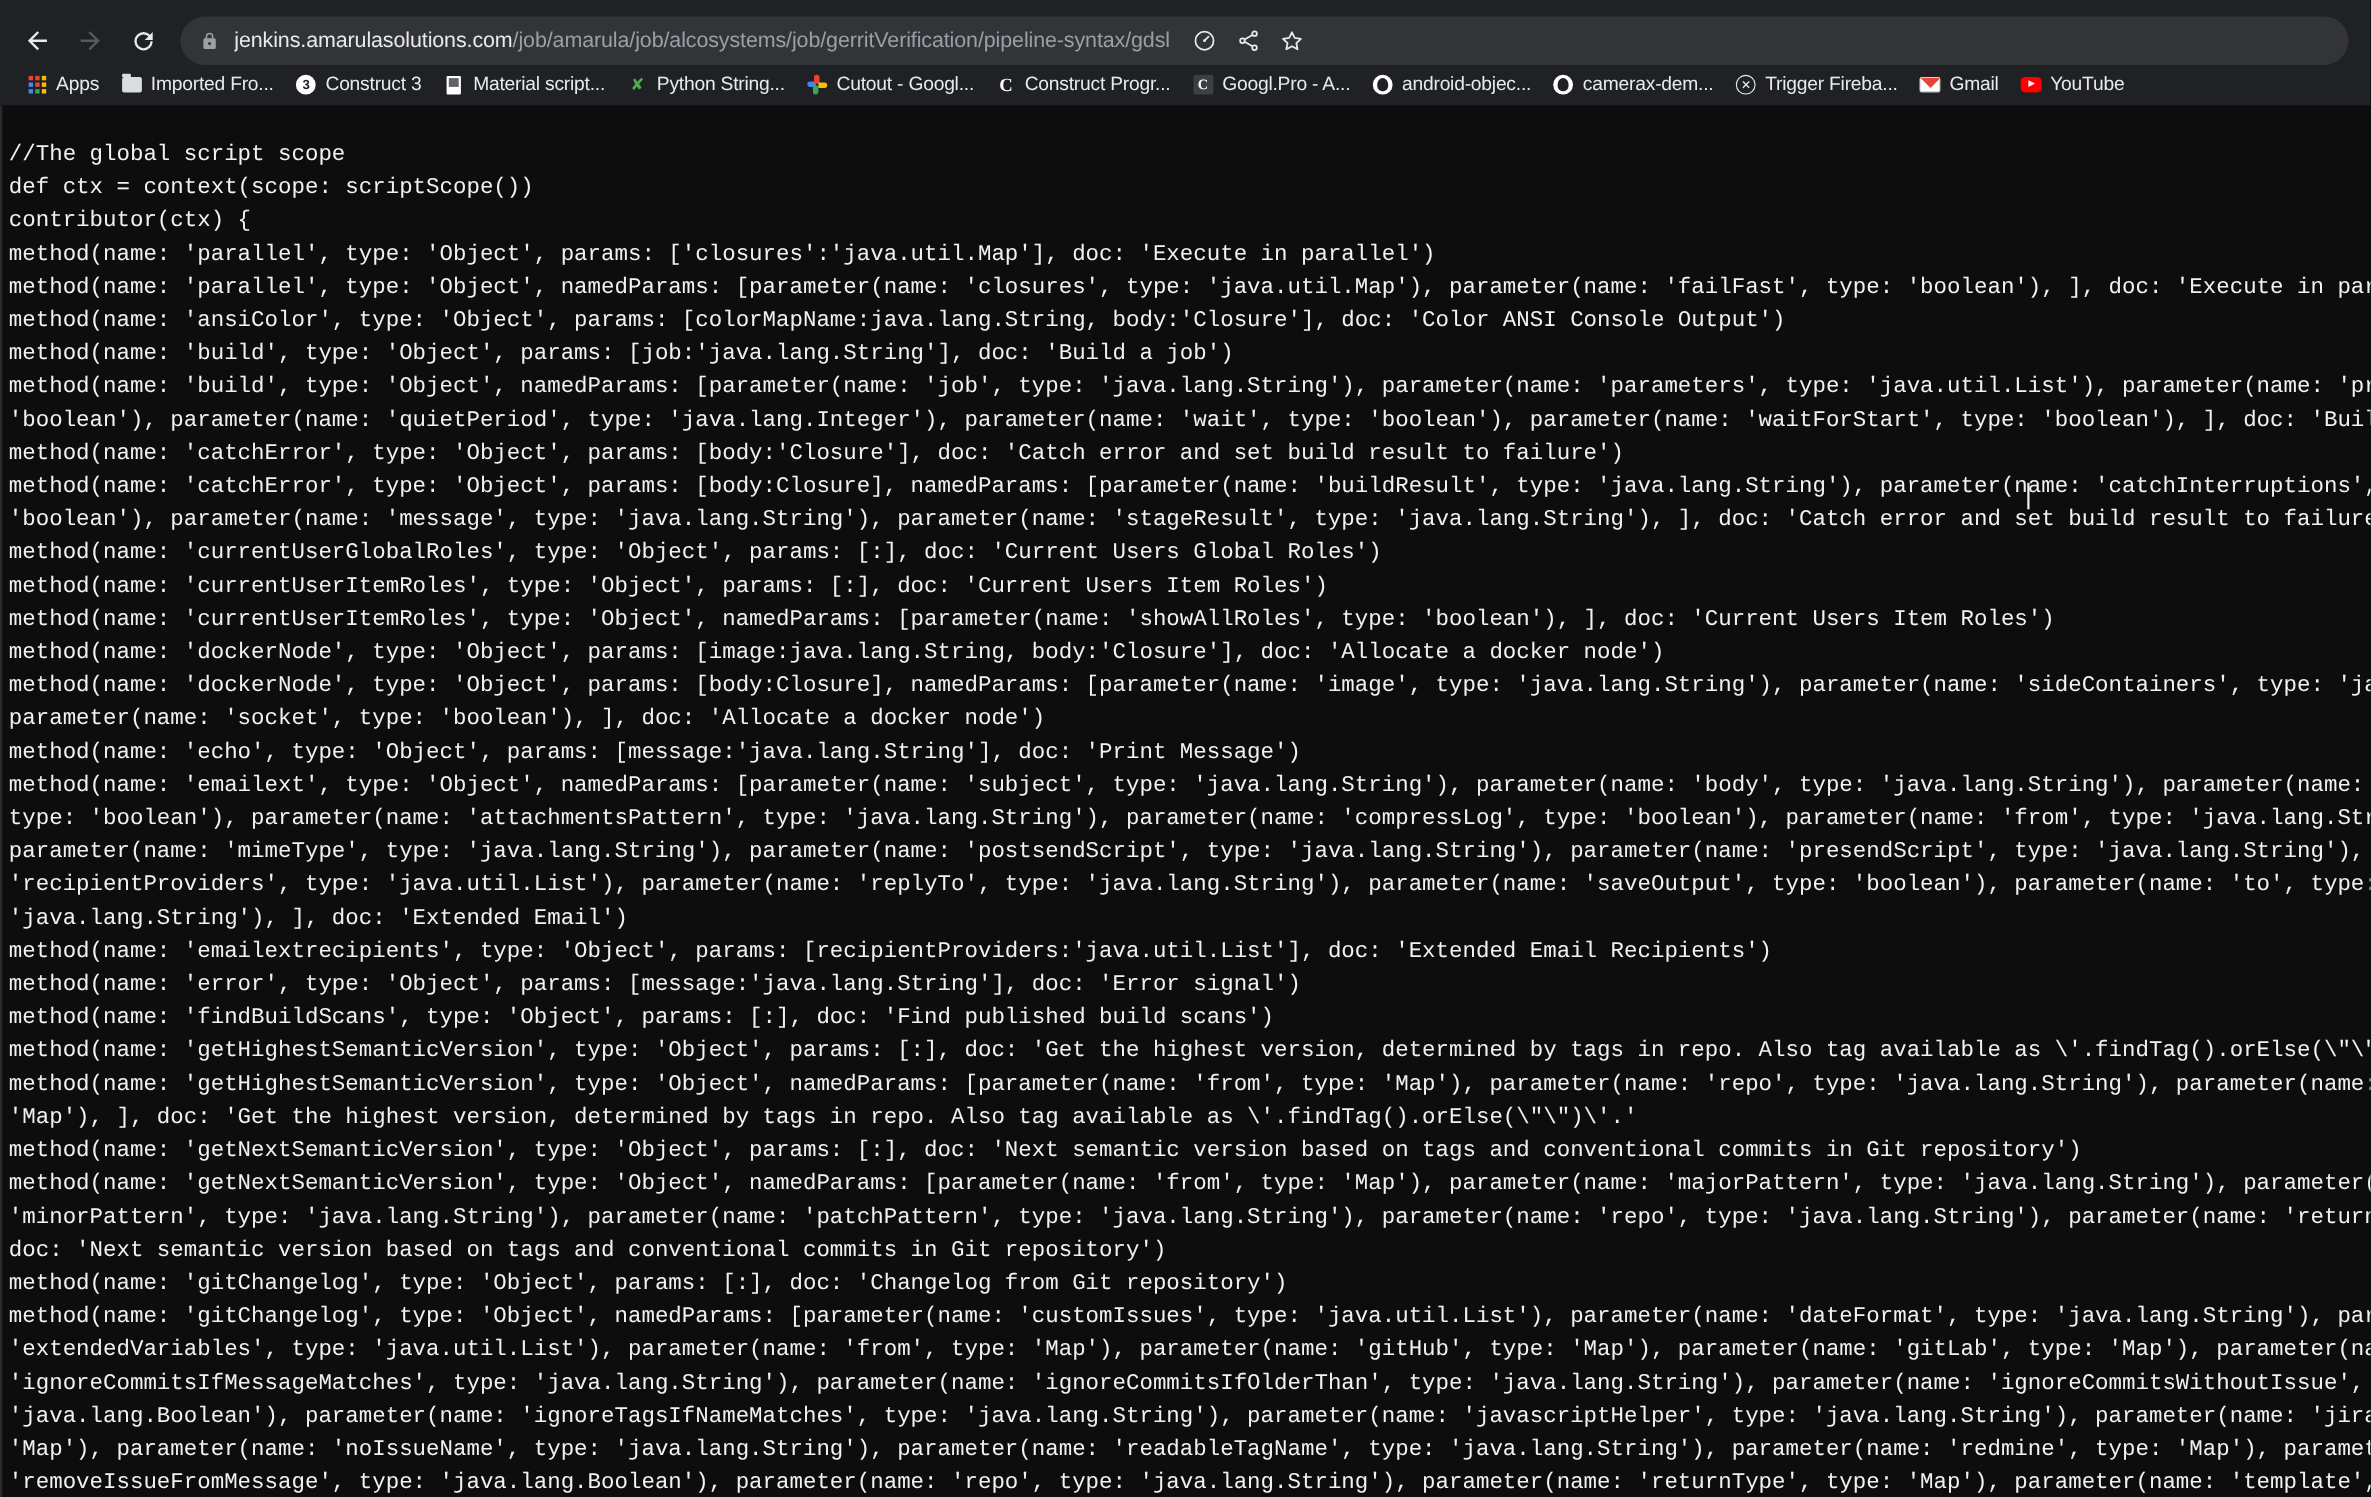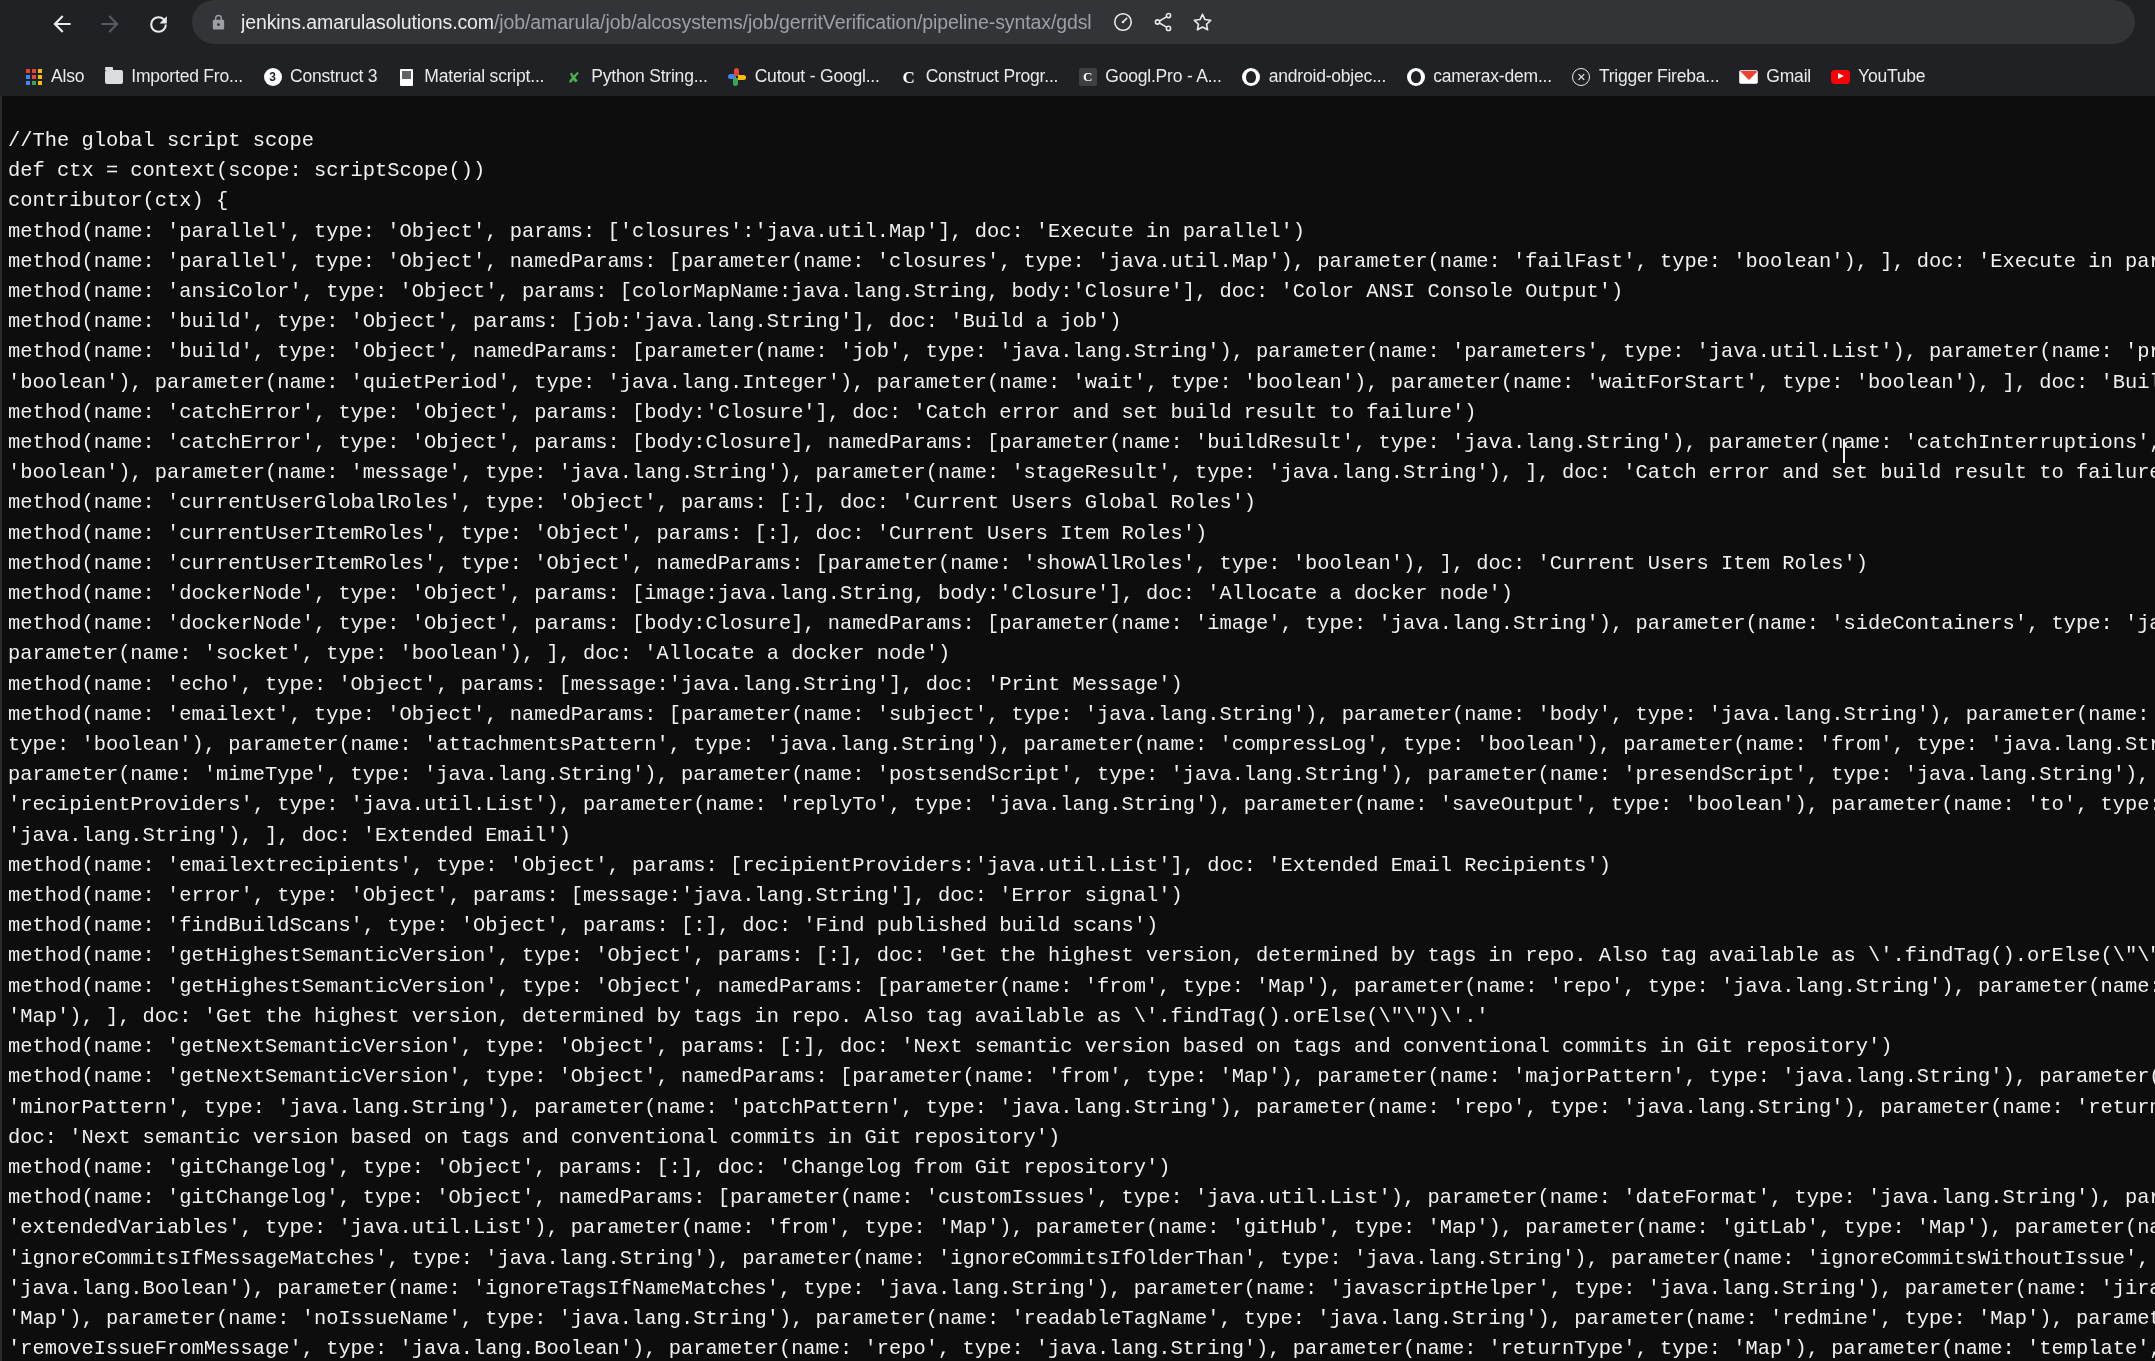--- a/index.html
+++ b/index.html
@@ -17,23 +17,23 @@
     background: #202124;
     width: 100%;
     height: 96px;
     position: relative;
     overflow: hidden;
   }
 
   #nav-bar {
     height: 58px;
     display: flex;
-    padding: 0 14px 0 10px;
+    align-items: center;
+    padding: 16px 14px 0 10px;
     gap: 0px;
-    margin-left: 28px;
   }
 
   .nav-btn {
     width: 48px;
     height: 48px;
     display: flex;
     align-items: center;
     justify-content: center;
     border-radius: 50%;
     flex: 0 0 auto;
@@ -304,21 +304,21 @@
             <i style="background:#ea4335"></i>
             <i style="background:#fbbc04"></i>
           <i style="background:#4285f4"></i>
             <i style="background:#ea4335"></i>
             <i style="background:#fbbc04"></i>
           <i style="background:#4285f4"></i>
             <i style="background:#34a853"></i>
             <i style="background:#fbbc04"></i>
         </span>
       </span>
-      <span class="bm-label">Also</span>
+      <span class="bm-label">Apps</span>
     </div>
 
     <div class="bookmark">
       <span class="bm-ico">
           <span class="ico-folder"></span>
         </span>
       <span class="bm-label">Imported Fro...</span>
     </div>
 
     <div class="bookmark">

